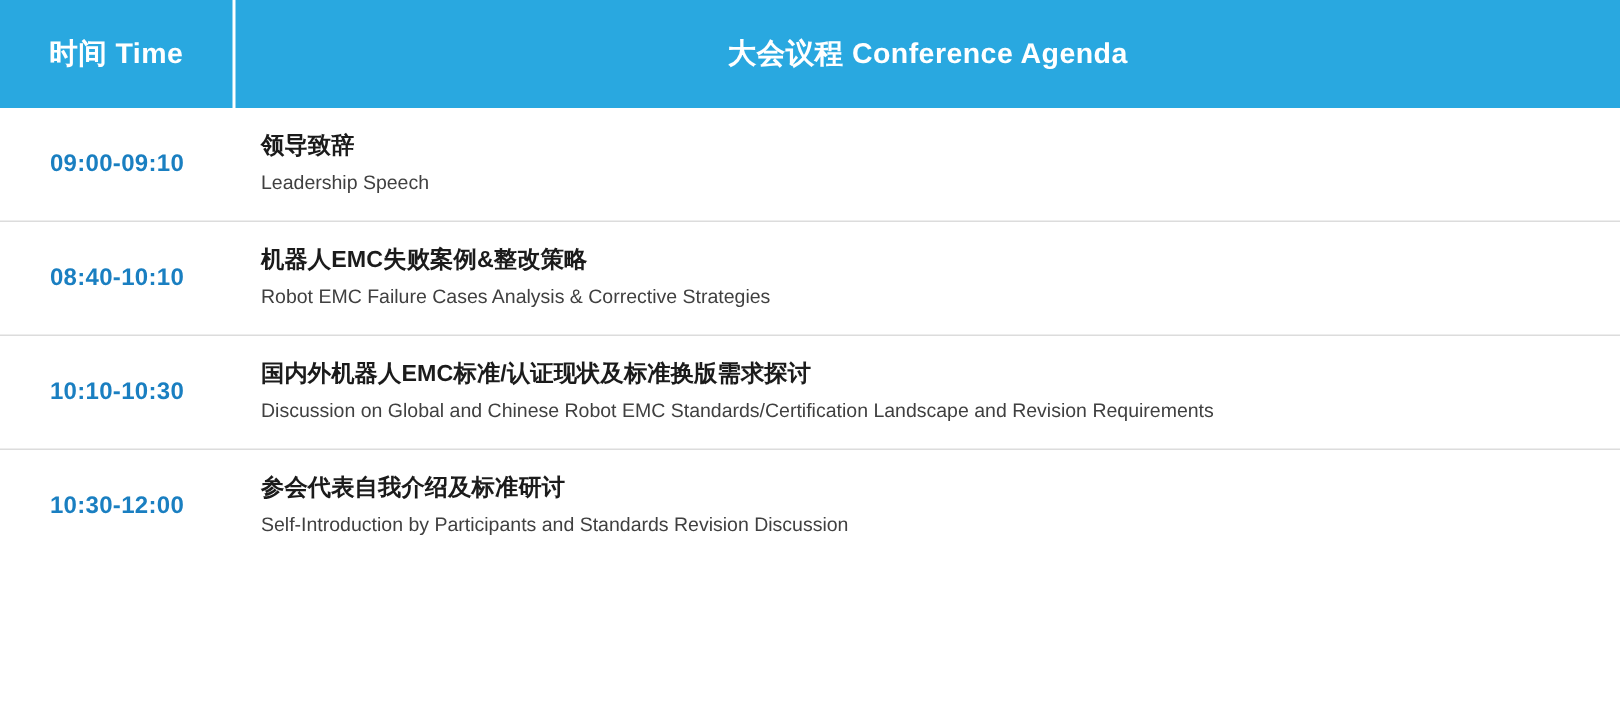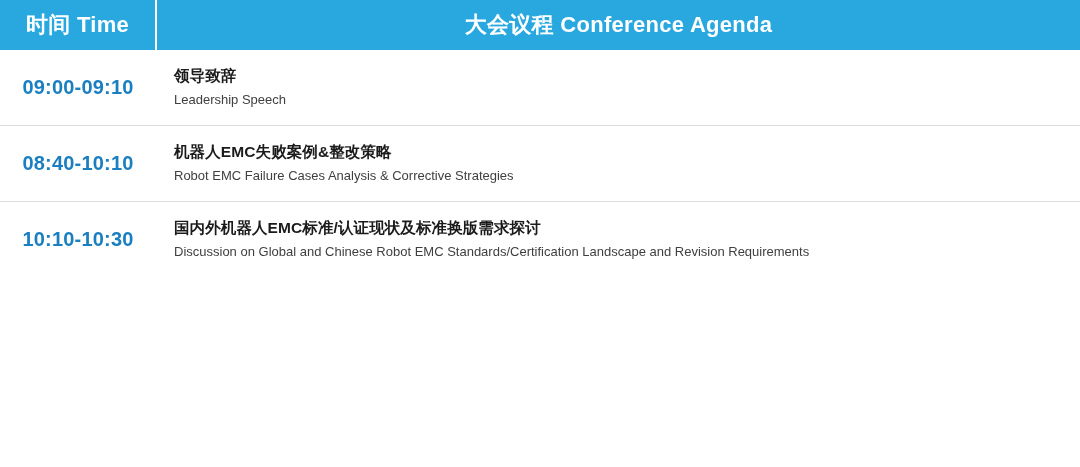--- a/index.html
+++ b/index.html
@@ -19,22 +19,22 @@
     width: 1080px;
     border-collapse: collapse;
     table-layout: fixed;
   }
   .agenda-table col.time-col { width: 156px; }
   .agenda-table col.topic-col { width: 924px; }
 
   thead th {
     background: #29a8e0;
     color: #ffffff;
-    height: 50px;
-    font-size: 22px;
+    height: 72px;
+    font-size: 19px;
     font-weight: bold;
     letter-spacing: 0.3px;
     vertical-align: middle;
   }
   thead th.time-head {
     border-right: 2px solid #ffffff;
   }
 
   tbody tr {
     border-bottom: 1px solid #dcdcdc;
@@ -42,21 +42,21 @@
   tbody tr:last-child {
     border-bottom: none;
   }
   tbody td {
     vertical-align: middle;
     padding: 0;
   }
   td.time-cell {
     text-align: center;
     color: #1a7fc1;
-    font-size: 20px;
+    font-size: 16px;
     font-weight: bold;
     letter-spacing: 0.2px;
     white-space: nowrap;
   }
   td.topic-cell {
     padding: 14px 18px 14px 18px;
   }
   .topic-cn {
     font-size: 15.5px;
     font-weight: bold;
@@ -106,14 +106,21 @@
         <div class="topic-en">Robot EMC Failure Cases Analysis &amp; Corrective Strategies</div>
       </td>
     </tr>
     <tr data-row="3">
       <td class="time-cell">10:10-10:30</td>
       <td class="topic-cell">
         <div class="topic-cn">国内外机器人EMC标准/认证现状及标准换版需求探讨</div>
         <div class="topic-en">Discussion on Global and Chinese Robot EMC Standards/Certification Landscape and Revision Requirements</div>
       </td>
     </tr>
+    <tr data-row="4">
+      <td class="time-cell">10:30-12:00</td>
+      <td class="topic-cell">
+        <div class="topic-cn">参会代表自我介绍及标准研讨</div>
+        <div class="topic-en">Self-Introduction by Participants and Standards Revision Discussion</div>
+      </td>
+    </tr>
   </tbody>
 </table>
 
 </body></html>

